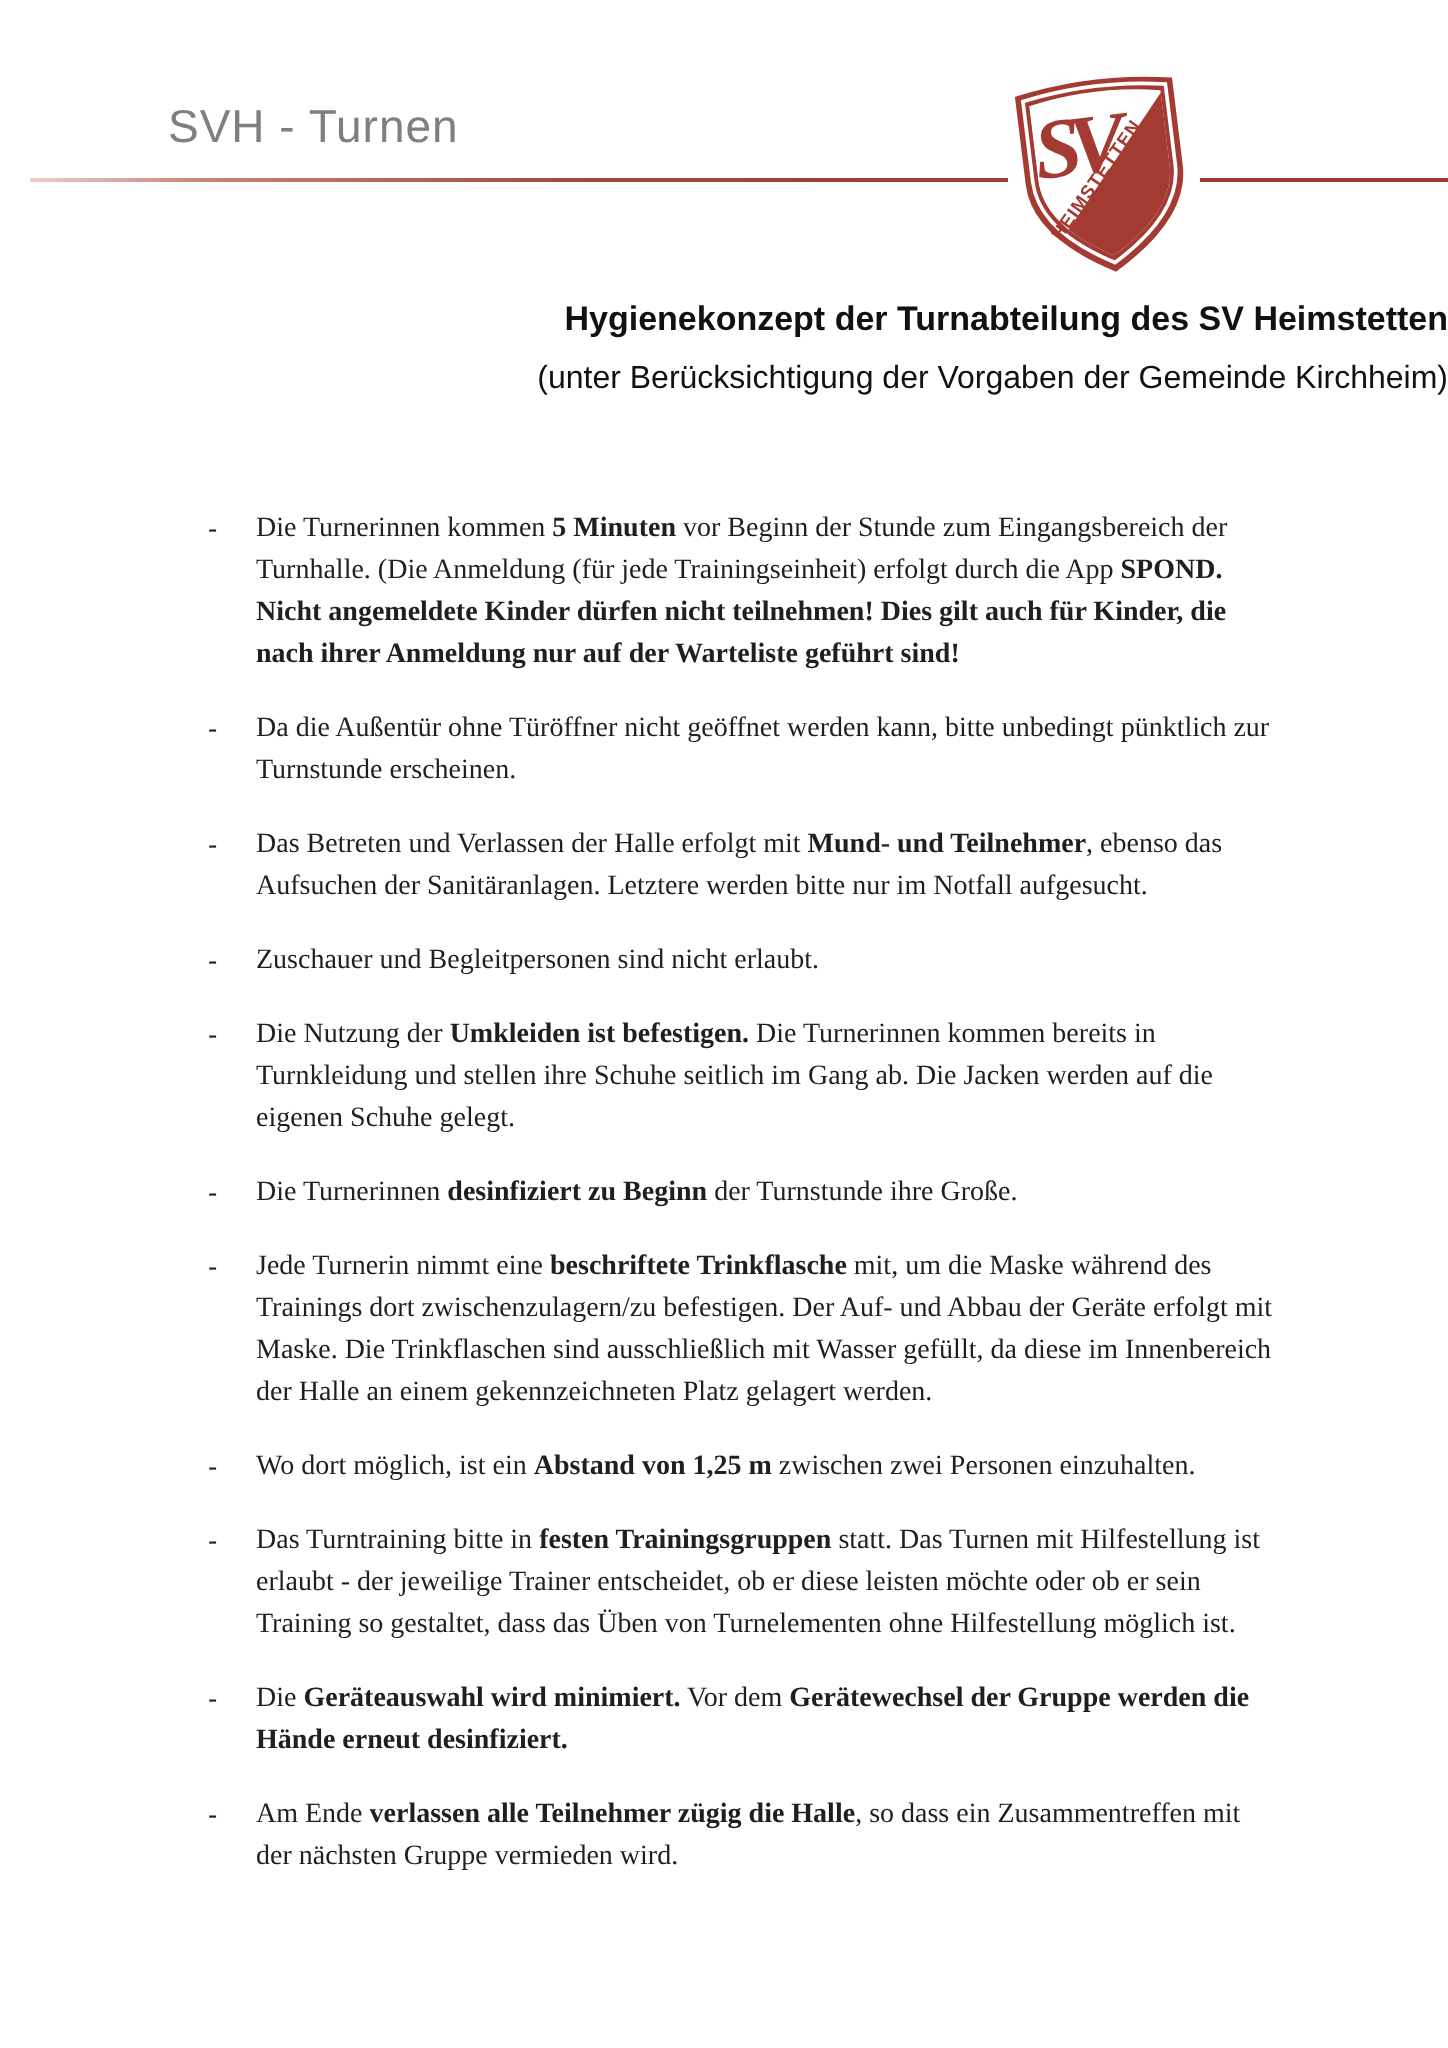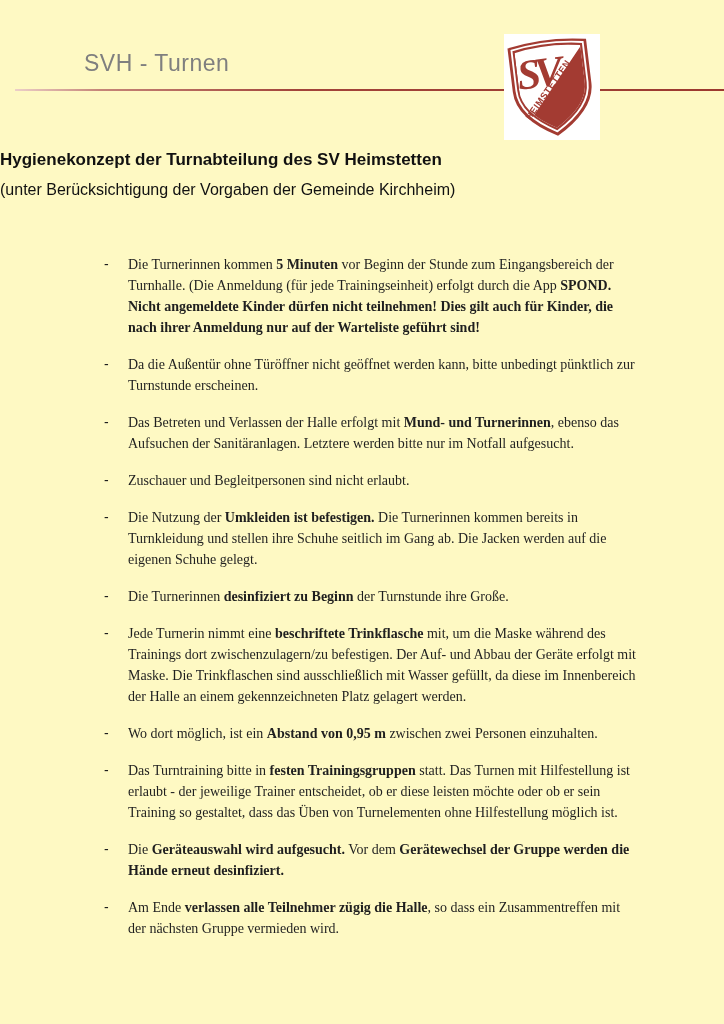--- a/index.html
+++ b/index.html
@@ -1,20 +1,20 @@
 <!DOCTYPE html>
 <html><head>
 <meta charset="utf-8">
 <style>
   html,body{margin:0;padding:0;background:#e8e8e8;}
   .page{
     position:relative;
     width:724px;height:1024px;
     margin:0 auto;
-    background:#fef9c3;
+    background:#ffffff;
     overflow:hidden;
     font-family:"Liberation Sans",sans-serif;
     color:#1f1f1f;
   }
   
   .brand{
     position:absolute;left:84px;top:50px;
     font-size:23px;letter-spacing:.5px;
     color:#7f7f7f;
   }
@@ -25,21 +25,21 @@
   .logo-wrap{
     position:absolute;left:504px;top:34px;
     width:96px;height:106px;
     background:#ffffff;
     z-index:2;
     display:flex;align-items:center;justify-content:center;
   }
   
   .title-block{
     position:absolute;left:0;right:0;top:150px;
-    text-align:left;
+    text-align:right;
   }
   .title-line{
     margin:0 0 11px 0;
     font-size:17px;line-height:20px;
     font-weight:bold;color:#111;
   }
   .subtitle{
     margin-top:2px;
     font-size:16px;color:#111;
   }
@@ -96,49 +96,49 @@
       <div class="rule">
         <span class="dash">-</span>
         <div class="rule-text"><span>Die Turnerinnen kommen </span><span class="b">5 Minuten</span><span> vor Beginn der Stunde zum Eingangsbereich der Turnhalle. (Die Anmeldung (für jede Trainingseinheit) erfolgt durch die App </span><span class="b">SPOND.</span><span> </span><span class="b">Nicht angemeldete Kinder dürfen nicht teilnehmen! Dies gilt auch für Kinder, die nach ihrer Anmeldung nur auf der Warteliste geführt sind!</span></div>
       </div>
       <div class="rule">
         <span class="dash">-</span>
         <div class="rule-text"><span>Da die Außentür ohne Türöffner nicht geöffnet werden kann, bitte unbedingt pünktlich zur Turnstunde erscheinen.</span></div>
       </div>
       <div class="rule">
         <span class="dash">-</span>
-        <div class="rule-text"><span>Das Betreten und Verlassen der Halle erfolgt mit </span><span class="b">Mund- und Turnerinnen</span><span>, ebenso das Aufsuchen der Sanitäranlagen. Letztere werden bitte nur im Notfall aufgesucht.</span></div>
+        <div class="rule-text"><span>Das Betreten und Verlassen der Halle erfolgt mit </span><span class="b">Mund- und Teilnehmer</span><span>, ebenso das Aufsuchen der Sanitäranlagen. Letztere werden bitte nur im Notfall aufgesucht.</span></div>
       </div>
       <div class="rule">
         <span class="dash">-</span>
         <div class="rule-text"><span>Zuschauer und Begleitpersonen sind nicht erlaubt.</span></div>
       </div>
       <div class="rule">
         <span class="dash">-</span>
         <div class="rule-text"><span>Die Nutzung der </span><span class="b">Umkleiden ist befestigen.</span><span> Die Turnerinnen kommen bereits in Turnkleidung und stellen ihre Schuhe seitlich im Gang ab. Die Jacken werden auf die eigenen Schuhe gelegt.</span></div>
       </div>
       <div class="rule">
         <span class="dash">-</span>
         <div class="rule-text"><span>Die Turnerinnen </span><span class="b">desinfiziert zu Beginn</span><span> der Turnstunde ihre Große.</span></div>
       </div>
       <div class="rule">
         <span class="dash">-</span>
         <div class="rule-text"><span>Jede Turnerin nimmt eine </span><span class="b">beschriftete Trinkflasche</span><span> mit, um die Maske während des Trainings dort zwischenzulagern/zu befestigen. Der Auf- und Abbau der Geräte erfolgt mit Maske. Die Trinkflaschen sind ausschließlich mit Wasser gefüllt, da diese im Innenbereich der Halle an einem gekennzeichneten Platz gelagert werden.</span></div>
       </div>
       <div class="rule">
         <span class="dash">-</span>
-        <div class="rule-text"><span>Wo dort möglich, ist ein </span><span class="b">Abstand von 0,95 m</span><span> zwischen zwei Personen einzuhalten.</span></div>
+        <div class="rule-text"><span>Wo dort möglich, ist ein </span><span class="b">Abstand von 1,25 m</span><span> zwischen zwei Personen einzuhalten.</span></div>
       </div>
       <div class="rule">
         <span class="dash">-</span>
         <div class="rule-text"><span>Das Turntraining bitte in </span><span class="b">festen Trainingsgruppen</span><span> statt. Das Turnen mit Hilfestellung ist erlaubt - der jeweilige Trainer entscheidet, ob er diese leisten möchte oder ob er sein Training so gestaltet, dass das Üben von Turnelementen ohne Hilfestellung möglich ist.</span></div>
       </div>
       <div class="rule">
         <span class="dash">-</span>
-        <div class="rule-text"><span>Die </span><span class="b">Geräteauswahl wird aufgesucht.</span><span> Vor dem </span><span class="b">Gerätewechsel der Gruppe werden die Hände erneut desinfiziert.</span></div>
+        <div class="rule-text"><span>Die </span><span class="b">Geräteauswahl wird minimiert.</span><span> Vor dem </span><span class="b">Gerätewechsel der Gruppe werden die Hände erneut desinfiziert.</span></div>
       </div>
       <div class="rule">
         <span class="dash">-</span>
         <div class="rule-text"><span>Am Ende </span><span class="b">verlassen alle Teilnehmer zügig die Halle</span><span>, so dass ein Zusammentreffen mit der nächsten Gruppe vermieden wird.</span></div>
       </div>
     </div>
 
 </div>
 
 </body></html>

